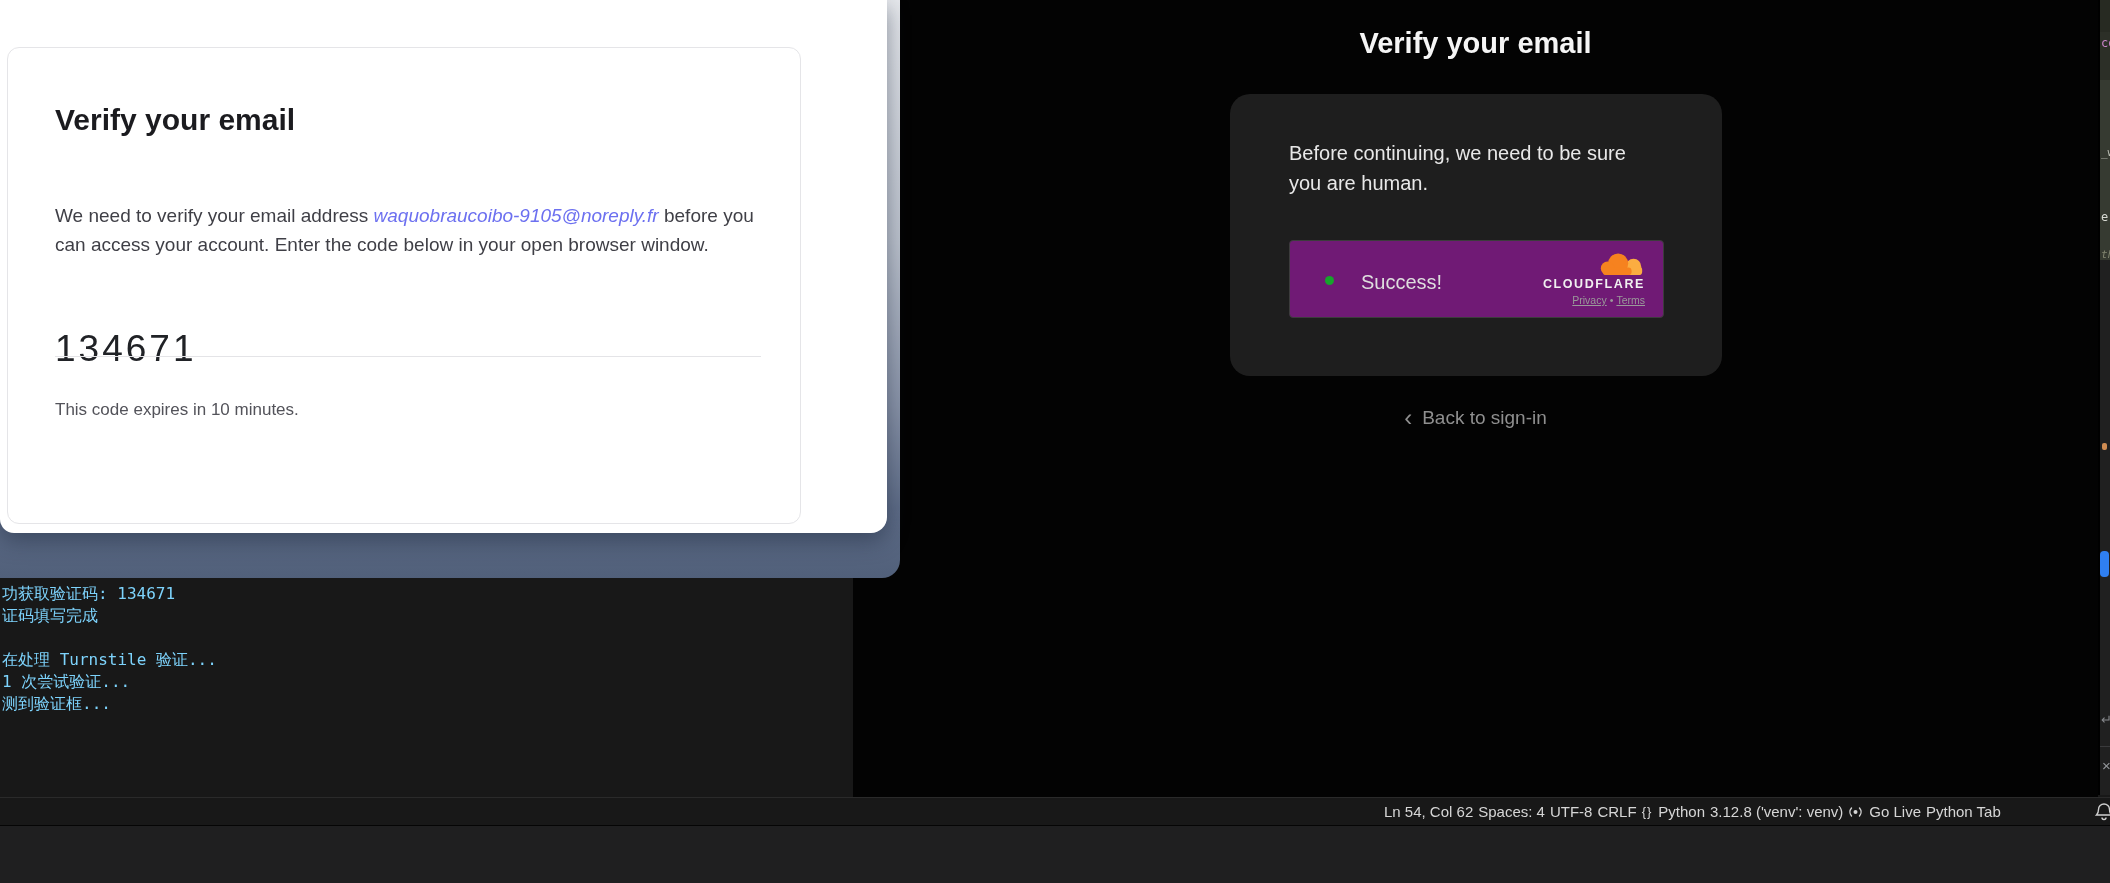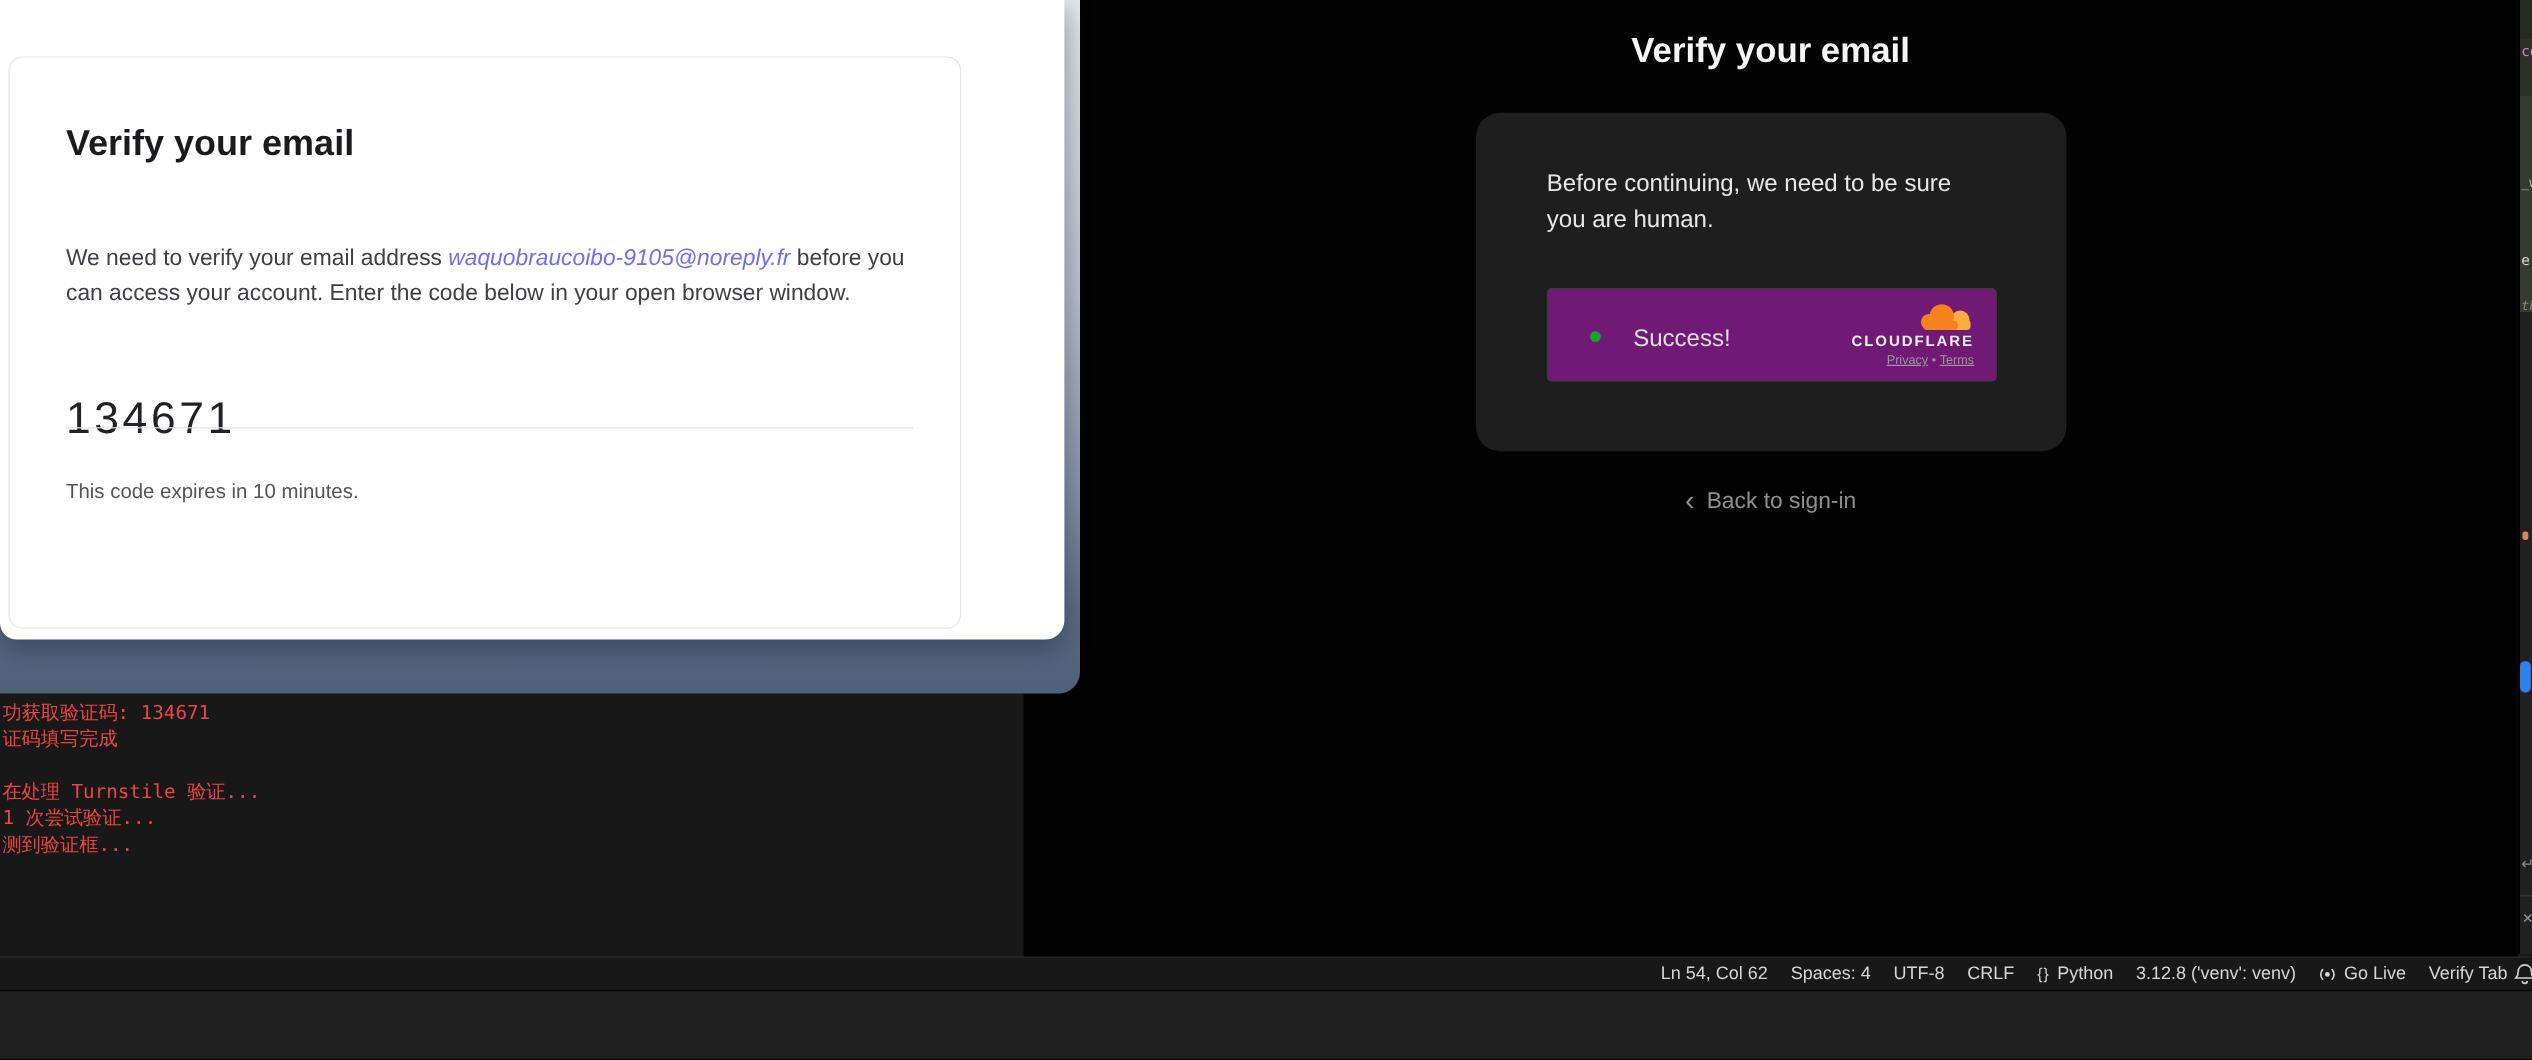--- a/index.html
+++ b/index.html
@@ -5,25 +5,25 @@
   * { margin:0; padding:0; box-sizing:border-box; }
   html,body { background:#000; }
   .screen {
     position:relative; width:2110px; height:883px; overflow:hidden;
     background:#101010; font-family:"Liberation Sans", sans-serif;
   }
 
   
   .ide { position:absolute; left:0; top:0; width:2110px; height:825px; background:#181818; }
   .terminal { position:absolute; left:0; top:578px; width:853px; height:219px; background:#181818; overflow:hidden; }
-  .term-lines { position:absolute; left:2px; top:6px; font-family:"DejaVu Sans Mono", monospace; font-size:16px; color:#ef4444; }
+  .term-lines { position:absolute; left:2px; top:6px; font-family:"DejaVu Sans Mono", monospace; font-size:16px; color:#7dd3fc; }
   .term-line { display:block; height:22px; white-space:pre; }
 
   .statusbar { position:absolute; left:0; top:797px; width:2110px; height:28px; background:#181818; border-top:1px solid #2a2a2a; }
-  .sb-row { position:absolute; left:1384px; top:0; height:100%; display:flex; align-items:center; gap:19px; font-size:15px; color:#d6d6d6; white-space:nowrap; }
+  .sb-row { position:absolute; left:1384px; top:0; height:100%; display:flex; align-items:center; gap:5px; font-size:15px; color:#d6d6d6; white-space:nowrap; }
   .sb-item { display:flex; align-items:center; gap:6px; cursor:default; }
   .sb-braces { font-size:13px; letter-spacing:1px; color:#d6d6d6; }
   .sb-bell { position:absolute; left:2094px; top:4px; width:20px; height:20px; }
 
   
   .browser { position:absolute; left:853px; top:0; width:1245px; height:797px; background:#030303; }
   .vp-title { position:absolute; left:0; right:0; top:27px; text-align:center; font-size:29px; font-weight:700; color:#f5f5f5; }
   .vp-card { position:absolute; left:377px; top:94px; width:492px; height:282px; background:#1e1e1e; border-radius:20px; }
   .vp-prompt { position:absolute; left:59px; top:44px; width:368px; font-size:20px; line-height:30px; color:#e8e8e8; }
   .turnstile { position:absolute; left:59px; top:146px; width:375px; height:78px; background:#701a75; border:1px solid #3c3c3c; border-radius:4px; }
@@ -104,21 +104,21 @@
           <span>Python</span>
         </span>
         <span class="sb-item">3.12.8 ('venv': venv)</span>
         <span class="sb-item">
           <svg width="15" height="14" viewBox="0 0 15 14">
             <circle cx="7.5" cy="7" r="2" fill="#d6d6d6"></circle>
             <path d="M3.5 11 a6 6 0 0 1 0-8 M11.5 3 a6 6 0 0 1 0 8" stroke="#d6d6d6" stroke-width="1.4" fill="none" stroke-linecap="round"></path>
           </svg>
           <span>Go Live</span>
         </span>
-        <span class="sb-item">Verify Tab</span>
+        <span class="sb-item">Python Tab</span>
       </div>
       <svg class="sb-bell" viewBox="0 0 20 20">
         <path d="M10 2 a5.5 5.5 0 0 1 5.5 5.5 c0 3.2 1.1 4.6 2 5.5 h-15 c0.9-0.9 2-2.3 2-5.5 A5.5 5.5 0 0 1 10 2 z" stroke="#cfcfcf" stroke-width="1.4" fill="none"></path>
         <path d="M8 15.5 a2 2 0 0 0 4 0" stroke="#cfcfcf" stroke-width="1.4" fill="none"></path>
       </svg>
     </div>
   </div>
 
   <div class="browser">
     <div class="vp-title">Verify your email</div>

